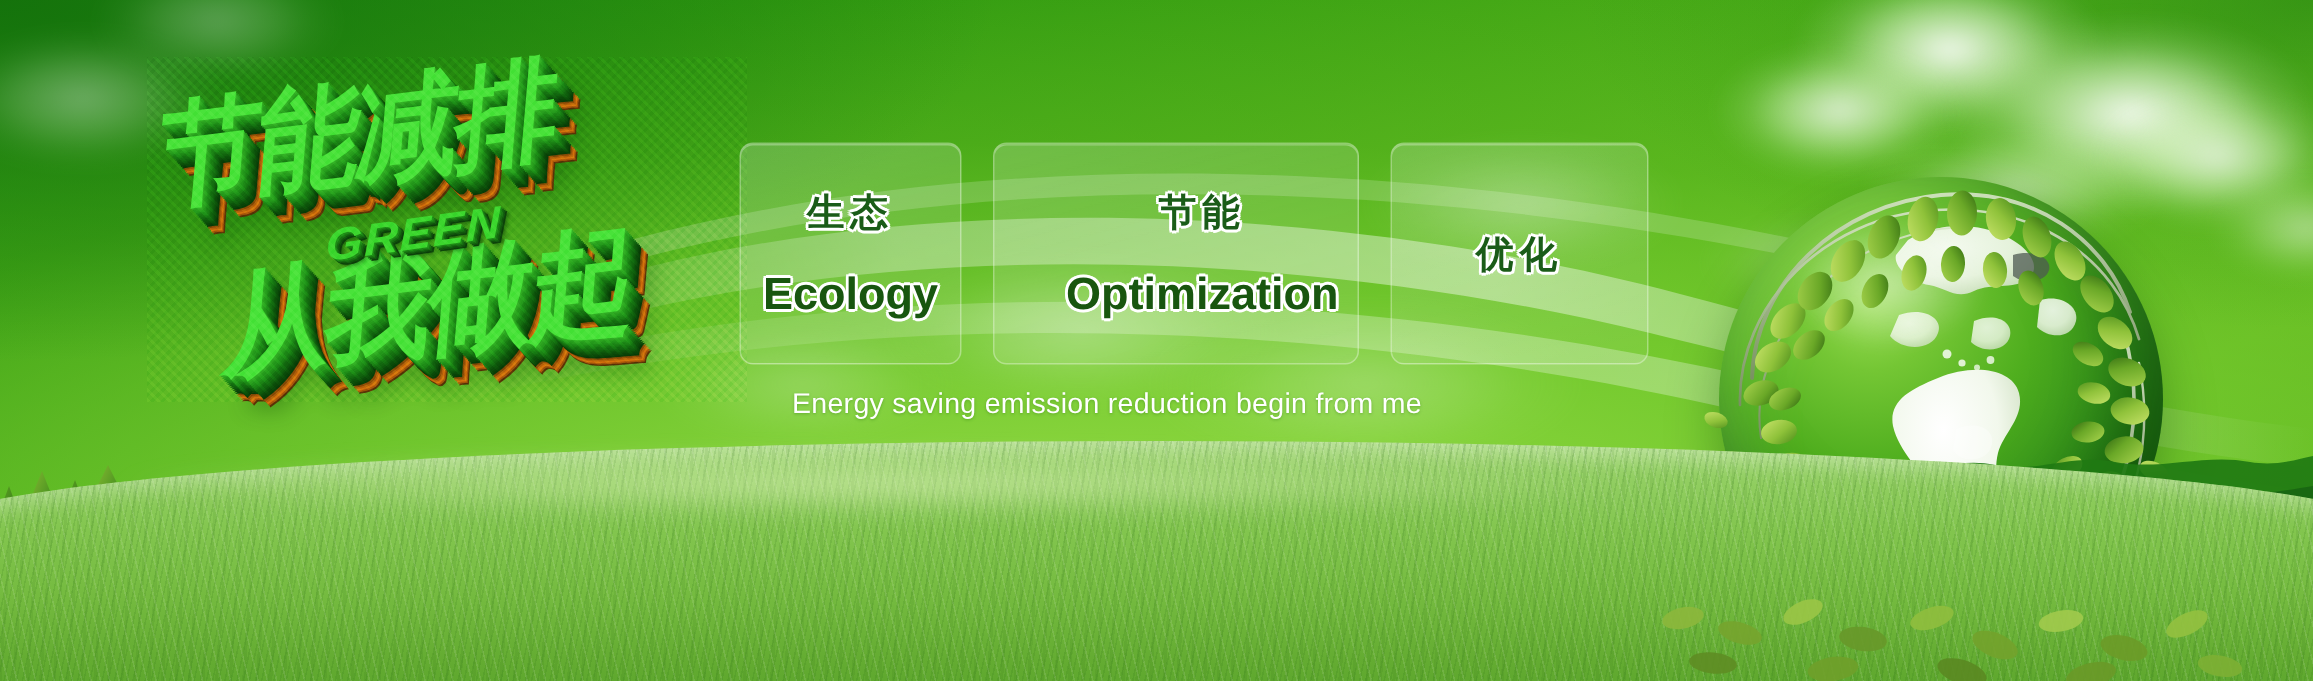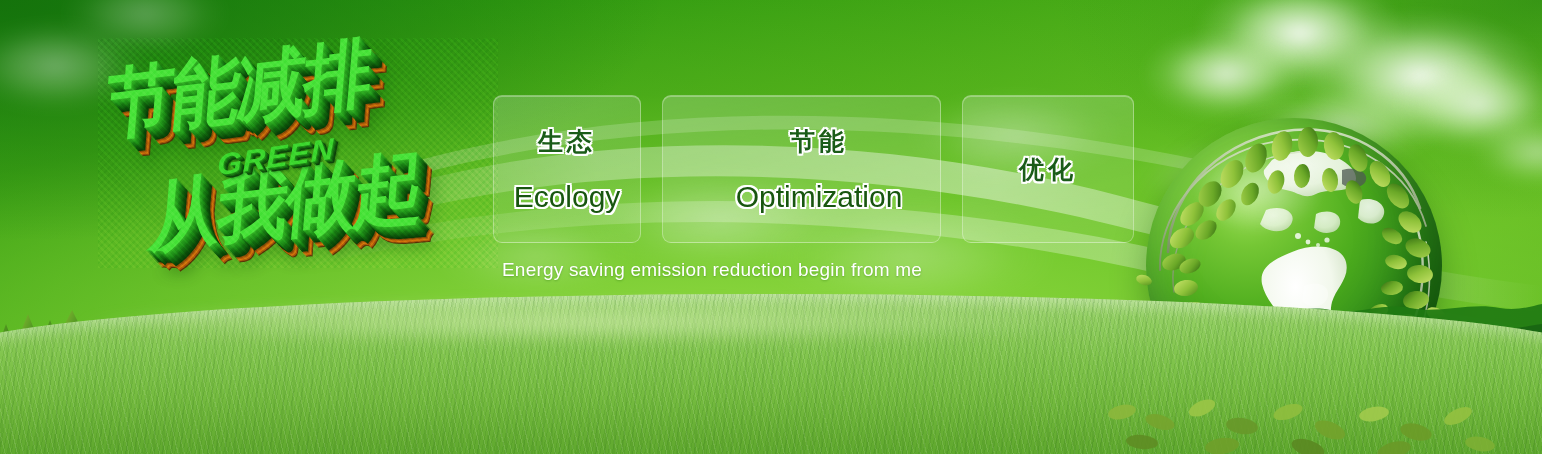--- a/index.html
+++ b/index.html
@@ -170,45 +170,45 @@
     background:linear-gradient(165deg,
         rgba(255,255,255,.20) 0%,
         rgba(255,255,255,.12) 45%,
         rgba(255,255,255,.07) 100%);
     border:1px solid rgba(255,255,255,.32);
     box-shadow:inset 0 1px 0 rgba(255,255,255,.30);
     display:flex; flex-direction:column;
     align-items:center; justify-content:center;
     gap:22px;
   }
-  .card.wide{ width:279px;padding-left:35px; }
+  .card.wide{ width:244px;padding-left:35px; }
   .card.wide3{ width:172px; }
 
   .card-cn{
     font-size:25px; font-weight:bold;
     color:#1a5c18; letter-spacing:4px;
     text-shadow:
       -1.6px -1.6px 0 #fff, 1.6px -1.6px 0 #fff,
       -1.6px 1.6px 0 #fff, 1.6px 1.6px 0 #fff,
        0 -1.8px 0 #fff, 0 1.8px 0 #fff,
       -1.8px 0 0 #fff, 1.8px 0 0 #fff;
   }
   .card-en{
-    font-size:30px; font-weight:normal;
+    font-size:30px; font-weight:bold;
     color:#18560f; letter-spacing:0px;
     text-shadow:
       -1.6px -1.6px 0 #fff, 1.6px -1.6px 0 #fff,
       -1.6px 1.6px 0 #fff, 1.6px 1.6px 0 #fff,
        0 -1.8px 0 #fff, 0 1.8px 0 #fff,
       -1.8px 0 0 #fff, 1.8px 0 0 #fff;
   }
 
   
   .tagline{
-    position:absolute; left:502px; top:259px;
+    position:absolute; left:528px; top:259px;
     font-size:19px; color:#ffffff;
     letter-spacing:.2px;
     text-shadow:0 1px 2px rgba(30,100,10,.35);
   }
 
   
   .globe-wrap{
     position:absolute; left:1146px; top:118px;
     width:296px; height:296px;
   }

